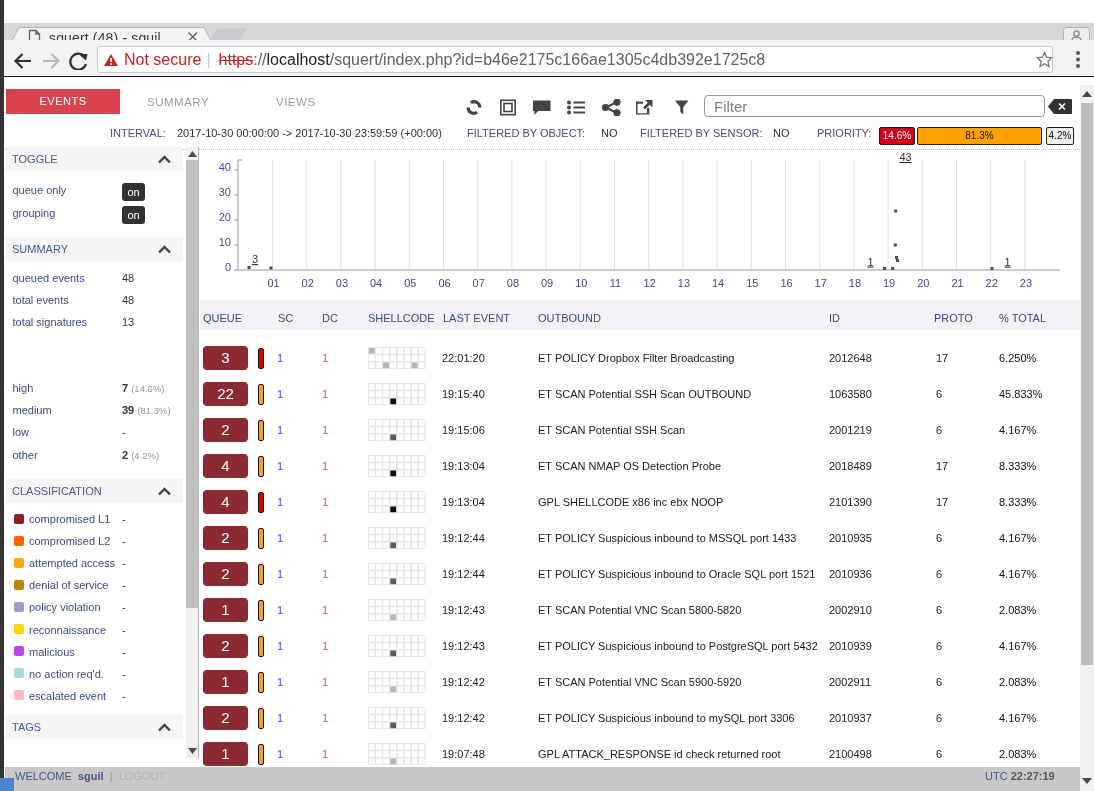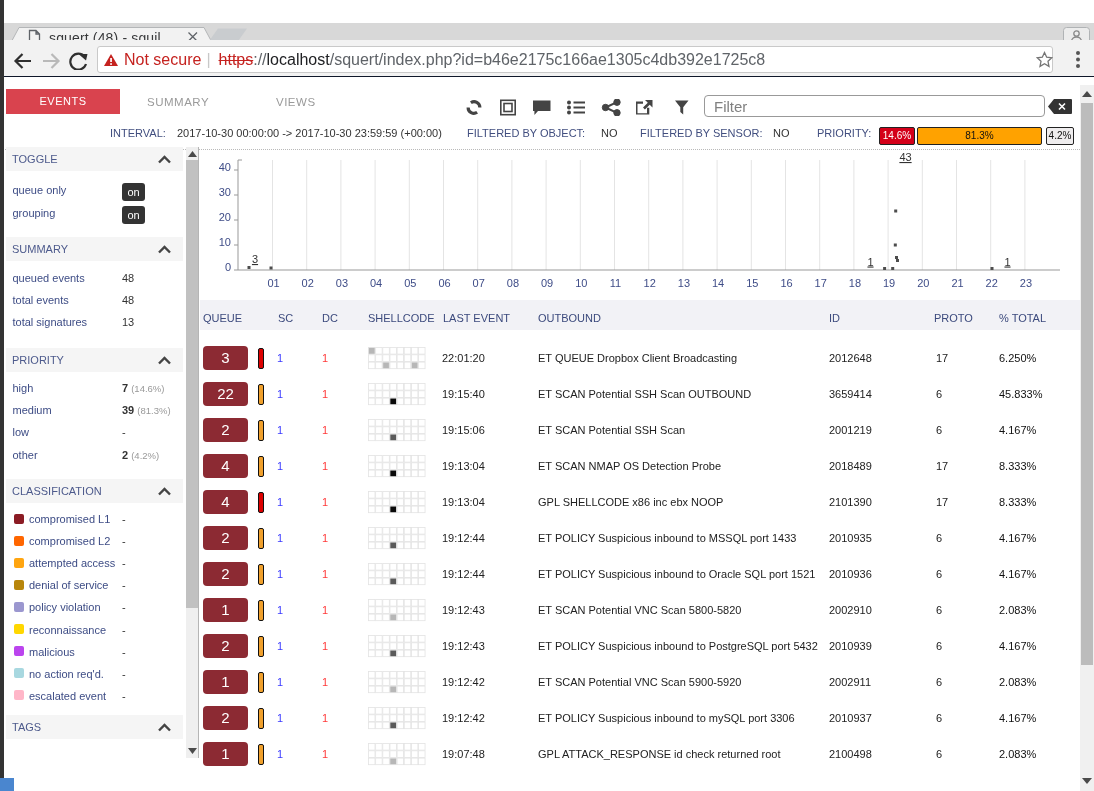--- a/index.html
+++ b/index.html
@@ -203,26 +203,20 @@
           <svg class="chev" width="15" height="9" viewBox="0 0 15 9">
             <path d="M2 7.5 L7.5 2 L13 7.5" fill="none" stroke="#444" stroke-width="2.4"></path>
           </svg>
         </div>
         <div class="srow" style="top:126px">queued events</div>
         <div class="sval" style="top:126px">48</div>
         <div class="srow" style="top:148px">total events</div>
         <div class="sval" style="top:148px">48</div>
         <div class="srow" style="top:170px">total signatures</div>
         <div class="sval" style="top:170px">13</div>
-        <div class="shead" style="top:202px">
-          <span class="t">PRIORITY</span>
-          <svg class="chev" width="15" height="9" viewBox="0 0 15 9">
-            <path d="M2 7.5 L7.5 2 L13 7.5" fill="none" stroke="#444" stroke-width="2.4"></path>
-          </svg>
-        </div>
         <div class="srow" style="top:236px">high</div>
         <div class="sval" style="top:236px"><b>7</b> <small>(14.6%)</small></div>
         <div class="srow" style="top:258px">medium</div>
         <div class="sval" style="top:258px"><b>39</b> <small>(81.3%)</small></div>
         <div class="srow" style="top:280px">low</div>
         <div class="sval" style="top:280px">-</div>
         <div class="srow" style="top:303px">other</div>
         <div class="sval" style="top:303px"><b>2</b> <small>(4.2%)</small></div>
         <div class="shead" style="top:333px">
           <span class="t">CLASSIFICATION</span>
@@ -377,21 +371,21 @@
             <rect x="0.5" y="15.1" width="6.5" height="6.6" fill="#fff" stroke="#e3e3e3" stroke-width="0.8"></rect>
             <rect x="7.65" y="15.1" width="6.5" height="6.6" fill="#fff" stroke="#e3e3e3" stroke-width="0.8"></rect>
             <rect x="14.8" y="15.1" width="6.5" height="6.6" fill="#b7b7b7" stroke="#e3e3e3" stroke-width="0.8"></rect>
             <rect x="21.950000000000003" y="15.1" width="6.5" height="6.6" fill="#fff" stroke="#e3e3e3" stroke-width="0.8"></rect>
             <rect x="29.1" y="15.1" width="6.5" height="6.6" fill="#fff" stroke="#e3e3e3" stroke-width="0.8"></rect>
             <rect x="36.25" y="15.1" width="6.5" height="6.6" fill="#fff" stroke="#e3e3e3" stroke-width="0.8"></rect>
             <rect x="43.400000000000006" y="15.1" width="6.5" height="6.6" fill="#b7b7b7" stroke="#e3e3e3" stroke-width="0.8"></rect>
             <rect x="50.550000000000004" y="15.1" width="6.5" height="6.6" fill="#fff" stroke="#e3e3e3" stroke-width="0.8"></rect>
           </svg>
           <div class="levt">22:01:20</div>
-          <div class="sig">ET QUEUE Dropbox Client Broadcasting</div>
+          <div class="sig">ET POLICY Dropbox Filter Broadcasting</div>
           <div class="idc">2012648</div>
           <div class="proto">17</div>
           <div class="ptot">6.250%</div>
         </div>
         <div class="trow" style="top:287px">
           <div class="badge">22</div>
           <div class="scbar" style="background:#f0a02c"></div>
           <div class="scnum">1</div>
           <div class="dcnum">1</div>
           <svg class="agrid" width="58" height="23" viewBox="0 0 58 23">
@@ -415,21 +409,21 @@
             <rect x="7.65" y="15.1" width="6.5" height="6.6" fill="#fff" stroke="#e3e3e3" stroke-width="0.8"></rect>
             <rect x="14.8" y="15.1" width="6.5" height="6.6" fill="#fff" stroke="#e3e3e3" stroke-width="0.8"></rect>
             <rect x="21.950000000000003" y="15.1" width="6.5" height="6.6" fill="#0a0a0a" stroke="#e3e3e3" stroke-width="0.8"></rect>
             <rect x="29.1" y="15.1" width="6.5" height="6.6" fill="#fff" stroke="#e3e3e3" stroke-width="0.8"></rect>
             <rect x="36.25" y="15.1" width="6.5" height="6.6" fill="#fff" stroke="#e3e3e3" stroke-width="0.8"></rect>
             <rect x="43.400000000000006" y="15.1" width="6.5" height="6.6" fill="#fff" stroke="#e3e3e3" stroke-width="0.8"></rect>
             <rect x="50.550000000000004" y="15.1" width="6.5" height="6.6" fill="#fff" stroke="#e3e3e3" stroke-width="0.8"></rect>
           </svg>
           <div class="levt">19:15:40</div>
           <div class="sig">ET SCAN Potential SSH Scan OUTBOUND</div>
-          <div class="idc">3659414</div>
+          <div class="idc">1063580</div>
           <div class="proto">6</div>
           <div class="ptot">45.833%</div>
         </div>
         <div class="trow" style="top:323px">
           <div class="badge">2</div>
           <div class="scbar" style="background:#f0a02c"></div>
           <div class="scnum">1</div>
           <div class="dcnum">1</div>
           <svg class="agrid" width="58" height="23" viewBox="0 0 58 23">
             <rect x="0.5" y="0.5" width="6.5" height="6.6" fill="#fff" stroke="#e3e3e3" stroke-width="0.8"></rect>
@@ -791,20 +785,24 @@
             <rect x="50.550000000000004" y="15.1" width="6.5" height="6.6" fill="#fff" stroke="#e3e3e3" stroke-width="0.8"></rect>
           </svg>
           <div class="levt">19:07:48</div>
           <div class="sig">GPL ATTACK_RESPONSE id check returned root</div>
           <div class="idc">2100498</div>
           <div class="proto">6</div>
           <div class="ptot">2.083%</div>
         </div>
       </div>
 
+  <div id="footer">
+    <span class="abs" style="left:10px;top:3px;color:#4a5588">WELCOME&nbsp;&nbsp;<b>sguil</b>&nbsp;&nbsp;<span style="color:#8a93b5">|</span>&nbsp;&nbsp;<span style="color:#b0b0b0">LOGOUT</span></span>
+    <span class="abs" style="left:980px;top:3px"><span style="color:#4a5588">UTC</span> <b style="color:#555">22:27:19</b></span>
+  </div>
 </div>
 
 <div id="sidescroll">
   <div class="thumb"></div>
   <svg class="abs" style="left:2px;top:4px" width="9" height="6">
         <polygon points="4.5,0 9,6 0,6" fill="#4a4a4a"></polygon>
       </svg>
   <svg class="abs" style="left:2px;top:601px" width="9" height="6">
         <polygon points="0,0 9,0 4.5,6" fill="#4a4a4a"></polygon>
       </svg>

